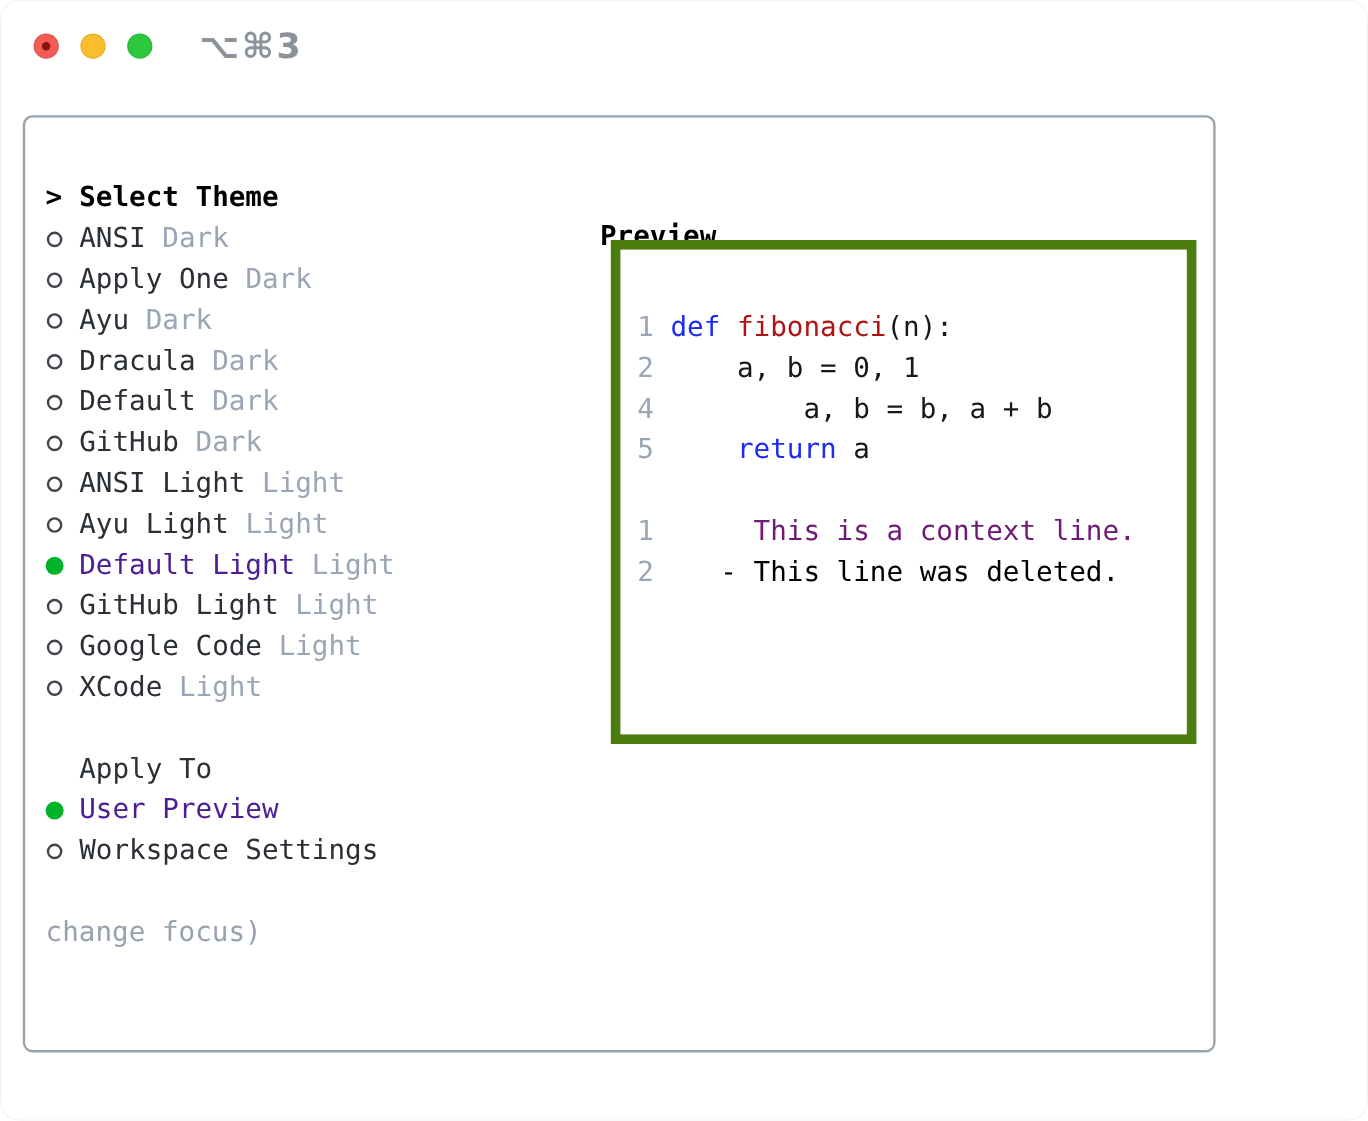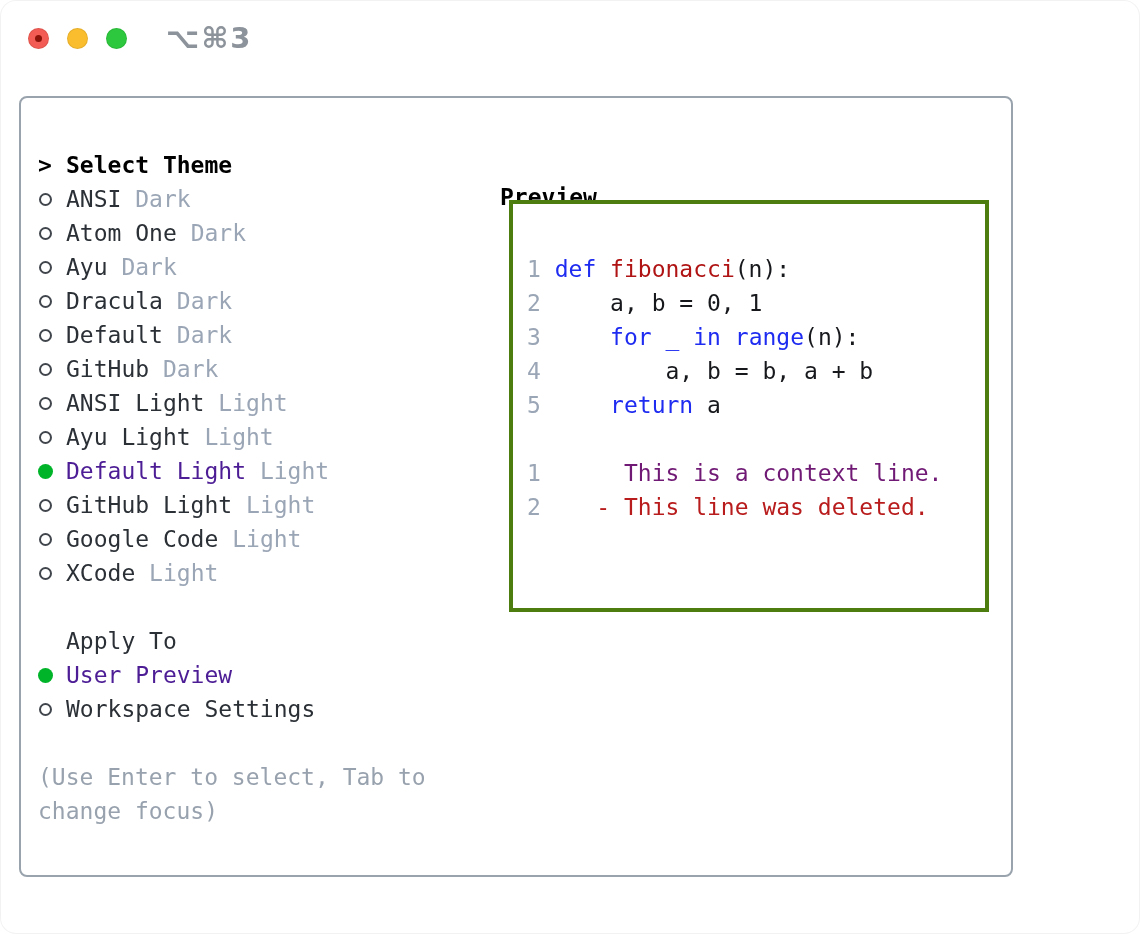--- a/index.html
+++ b/index.html
@@ -37,29 +37,29 @@
   }
   .circle.sel{left:0;top:10px;width:15px;height:15px;border:none;background:#00b42a;}
   .bold-label{font-weight:bold;color:#000;margin-top:40px;}
   .green-label{color:#4c1d95;}
   .tag{color:#9aa5b5;}
   .hint-line{color:#98a2ae;}
   
   .preview-label{position:absolute;left:479px;top:50px;font-weight:bold;color:#000;margin-top:32px;}
   .preview-box{
     position:absolute;left:488px;top:102px;width:472px;height:404px;
-    border:4px solid #4d7c0f;background:#fff;
+    border:8px solid #4d7c0f;background:#fff;
   }
   .code{padding:48px 0 0 14px;}
   .code .row{color:#16181c;}
   .num{color:#9aa5b5;}
   .kw{color:#1e2bf0;}
   .fn{color:#b01313;}
   .ctx{color:#701a75;}
-  .del{color:#b91c1c;}
+  .del{color:#000000;}
   .add{color:#00b42a;}
 </style>
 </head>
 <body>
 
 <div class="window">
 
   <div>
     <span class="dot dot-close">
         <span class="dot-inner"></span>
@@ -69,21 +69,21 @@
     <span class="win-title">⌥⌘3</span>
   </div>
 
   <div class="panel">
 
     <div class="left-col">
       <div class="row"><span class="sym pointer">&gt;</span><span class="bold-label">Select Theme</span></div>
 
       <div id="theme-list">
           <div class="row"><span class="sym"><span class="circle"></span></span><span class="">ANSI</span> <span class="tag">Dark</span></div>
-          <div class="row"><span class="sym"><span class="circle"></span></span><span class="">Atom One</span> <span class="tag">Dark</span></div>
+          <div class="row"><span class="sym"><span class="circle"></span></span><span class="">Apply One</span> <span class="tag">Dark</span></div>
           <div class="row"><span class="sym"><span class="circle"></span></span><span class="">Ayu</span> <span class="tag">Dark</span></div>
           <div class="row"><span class="sym"><span class="circle"></span></span><span class="">Dracula</span> <span class="tag">Dark</span></div>
           <div class="row"><span class="sym"><span class="circle"></span></span><span class="">Default</span> <span class="tag">Dark</span></div>
           <div class="row"><span class="sym"><span class="circle"></span></span><span class="">GitHub</span> <span class="tag">Dark</span></div>
           <div class="row"><span class="sym"><span class="circle"></span></span><span class="">ANSI Light</span> <span class="tag">Light</span></div>
           <div class="row"><span class="sym"><span class="circle"></span></span><span class="">Ayu Light</span> <span class="tag">Light</span></div>
           <div class="row"><span class="sym"><span class="circle sel"></span></span><span class="green-label">Default Light</span> <span class="tag">Light</span></div>
           <div class="row"><span class="sym"><span class="circle"></span></span><span class="">GitHub Light</span> <span class="tag">Light</span></div>
           <div class="row"><span class="sym"><span class="circle"></span></span><span class="">Google Code</span> <span class="tag">Light</span></div>
           <div class="row"><span class="sym"><span class="circle"></span></span><span class="">XCode</span> <span class="tag">Light</span></div>
@@ -93,31 +93,29 @@
 
       <div class="row"><span class="sym"></span><span>Apply To</span></div>
 
       <div id="apply-list">
           <div class="row"><span class="sym"><span class="circle sel"></span></span><span class="green-label">User Preview</span></div>
           <div class="row"><span class="sym"><span class="circle"></span></span><span class="">Workspace Settings</span></div>
         </div>
 
       <div class="row"></div>
 
-      <div class="row hint-line">(Use Enter to select, Tab to</div>
       <div class="row hint-line">change focus)</div>
     </div>
 
     <div class="row preview-label">Preview</div>
 
     <div class="preview-box">
       <div class="code" id="code-block">
           <div class="row"><span class="num">1 </span><span class="kw">def</span><span> </span><span class="fn">fibonacci</span><span>(n):</span></div>
           <div class="row"><span class="num">2 </span><span>    a, b = 0, 1</span></div>
-          <div class="row"><span class="num">3 </span><span>    </span><span class="kw">for</span><span> </span><span class="kw">_</span><span> </span><span class="kw">in</span><span> </span><span class="kw">range</span><span>(n):</span></div>
           <div class="row"><span class="num">4 </span><span>        a, b = b, a + b</span></div>
           <div class="row"><span class="num">5 </span><span>    </span><span class="kw">return</span><span> a</span></div>
           <div class="row"></div>
           <div class="row"><span class="num">1</span><span class="ctx">      This is a context line.</span></div>
           <div class="row"><span class="num">2</span><span>    </span><span class="del">- This line was deleted.</span></div>
         </div>
     </div>
 
   </div>
 </div>

